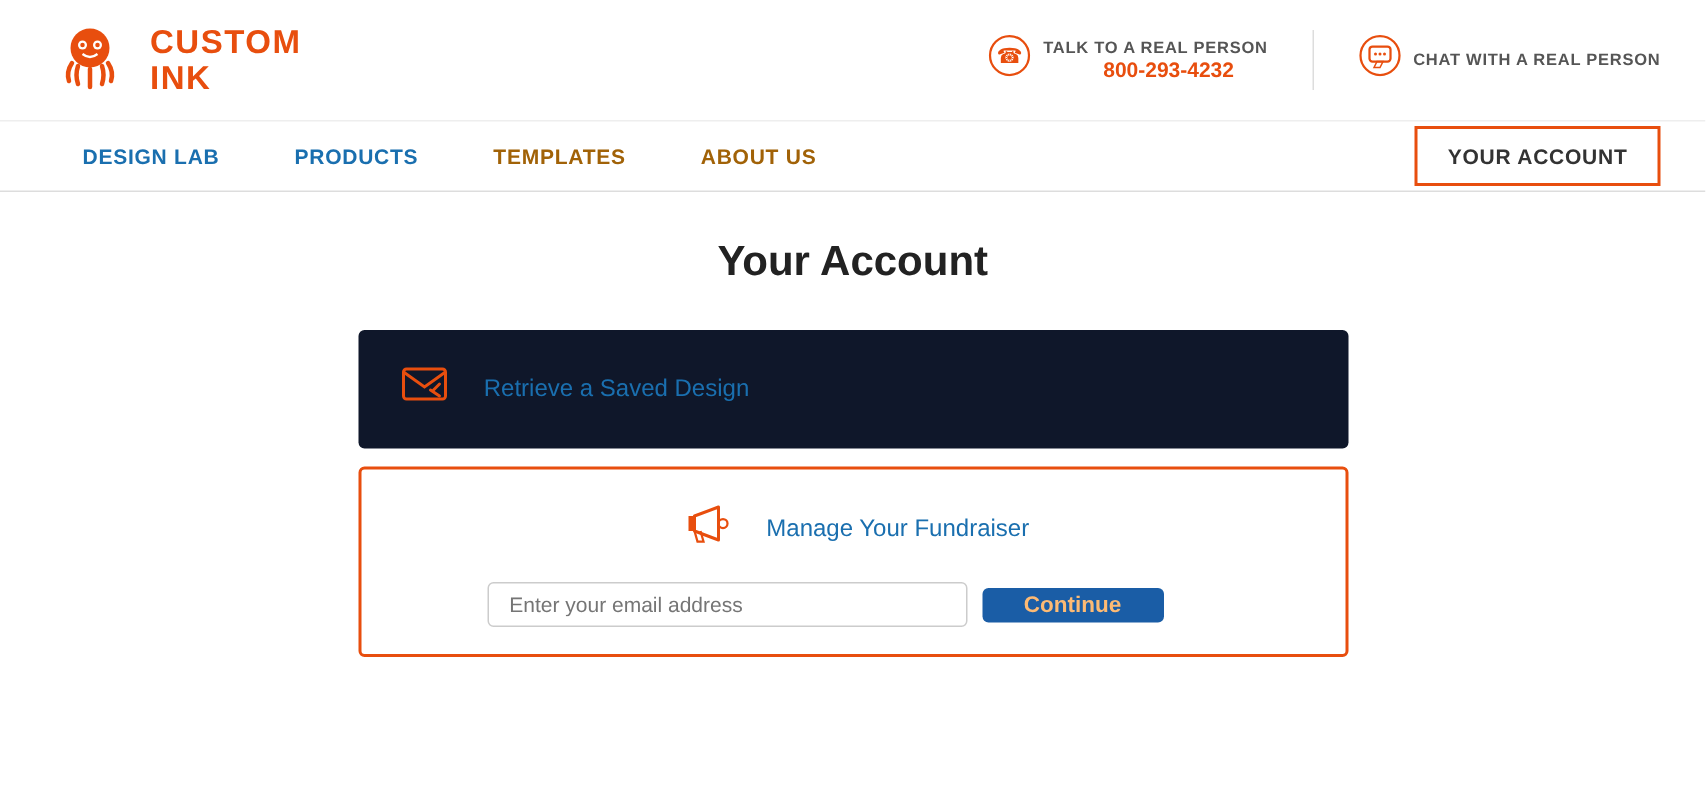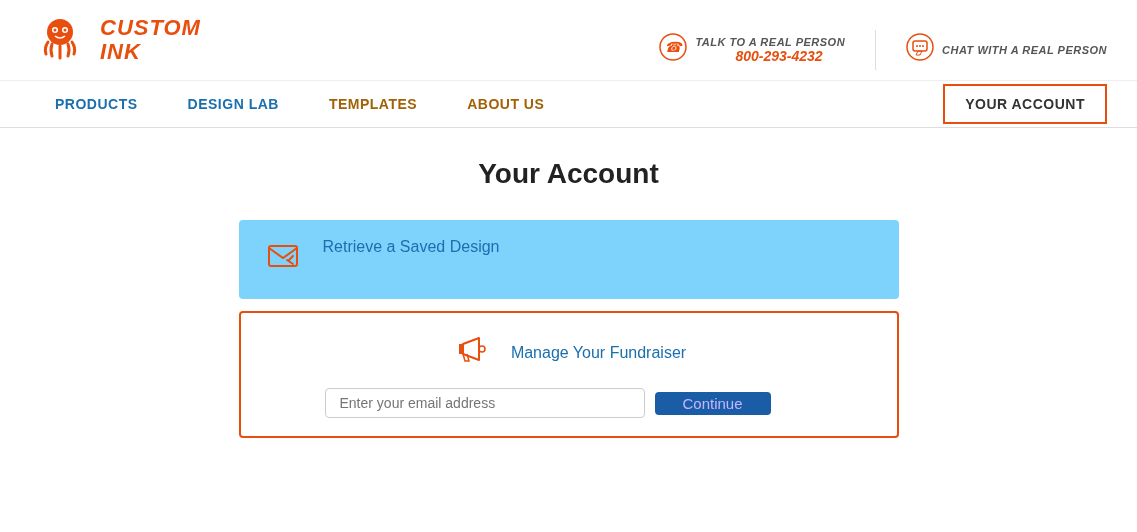--- a/index.html
+++ b/index.html
@@ -1,25 +1,24 @@
 <!DOCTYPE html>
 <html><head>
   <meta charset="utf-8">
   <style>
     * { box-sizing: border-box; margin: 0; padding: 0; }
     body { font-family: Arial, sans-serif; background: #fff; color: #333; }
 
     
     .header-top {
       display: flex;
-      align-items: flex-end;
+      align-items: center;
       justify-content: space-between;
       padding: 10px 30px;
       border-bottom: 1px solid #eee;
-      font-style: italic;
     }
     .logo-area {
       display: flex;
       align-items: center;
       gap: 10px;
     }
     .logo-icon {
       width: 60px;
       height: 60px;
     }
@@ -99,26 +98,26 @@
     .page-title {
       text-align: center;
       font-size: 28px;
       font-weight: bold;
       color: #222;
       margin-bottom: 30px;
     }
 
     
     .account-card {
-      background: #7dd3fc;
+      background: #0f172a;
       border-radius: 4px;
       padding: 18px 24px;
       margin-bottom: 12px;
       display: flex;
-      align-items: flex-start;
+      align-items: center;
       gap: 20px;
       cursor: pointer;
     }
     .card-icon {
       font-size: 26px;
       color: #e84e0e;
       width: 40px;
       text-align: center;
       flex-shrink: 0;
     }
@@ -167,25 +166,25 @@
       padding: 6px 14px;
       border: 1px solid #ccc;
       border-radius: 4px;
       font-size: 14px;
       color: #999;
       outline: none;
     }
     .continue-btn {
       padding: 3px 28px;
       background: #1a5da6;
-      color: #c4b5fd;
+      color: #fdba74;
       border: none;
       border-radius: 4px;
       font-size: 15px;
-      font-weight: normal;
+      font-weight: bold;
       cursor: pointer;
     }
   </style>
 </head>
 <body>
 
 <div class="header-top">
   <div class="logo-area">
 
     <svg class="logo-icon" viewBox="0 0 60 60" xmlns="http://www.w3.org/2000/svg">
@@ -242,22 +241,22 @@
         </svg>
       </div>
       <div>
         <div class="contact-label">CHAT WITH A REAL PERSON</div>
       </div>
     </div>
   </div>
 </div>
 
 <nav class="nav-bar">
+  <a class="nav-item">DESIGN LAB</a>
   <a class="nav-item">PRODUCTS</a>
-  <a class="nav-item">DESIGN LAB</a>
   <a class="nav-item plain">TEMPLATES</a>
   <a class="nav-item plain">ABOUT US</a>
   <a class="nav-item active">YOUR ACCOUNT</a>
 </nav>
 
 <div class="main-content">
   <h1 class="page-title">Your Account</h1>
 
   <div class="account-card">
     <div class="card-icon">

